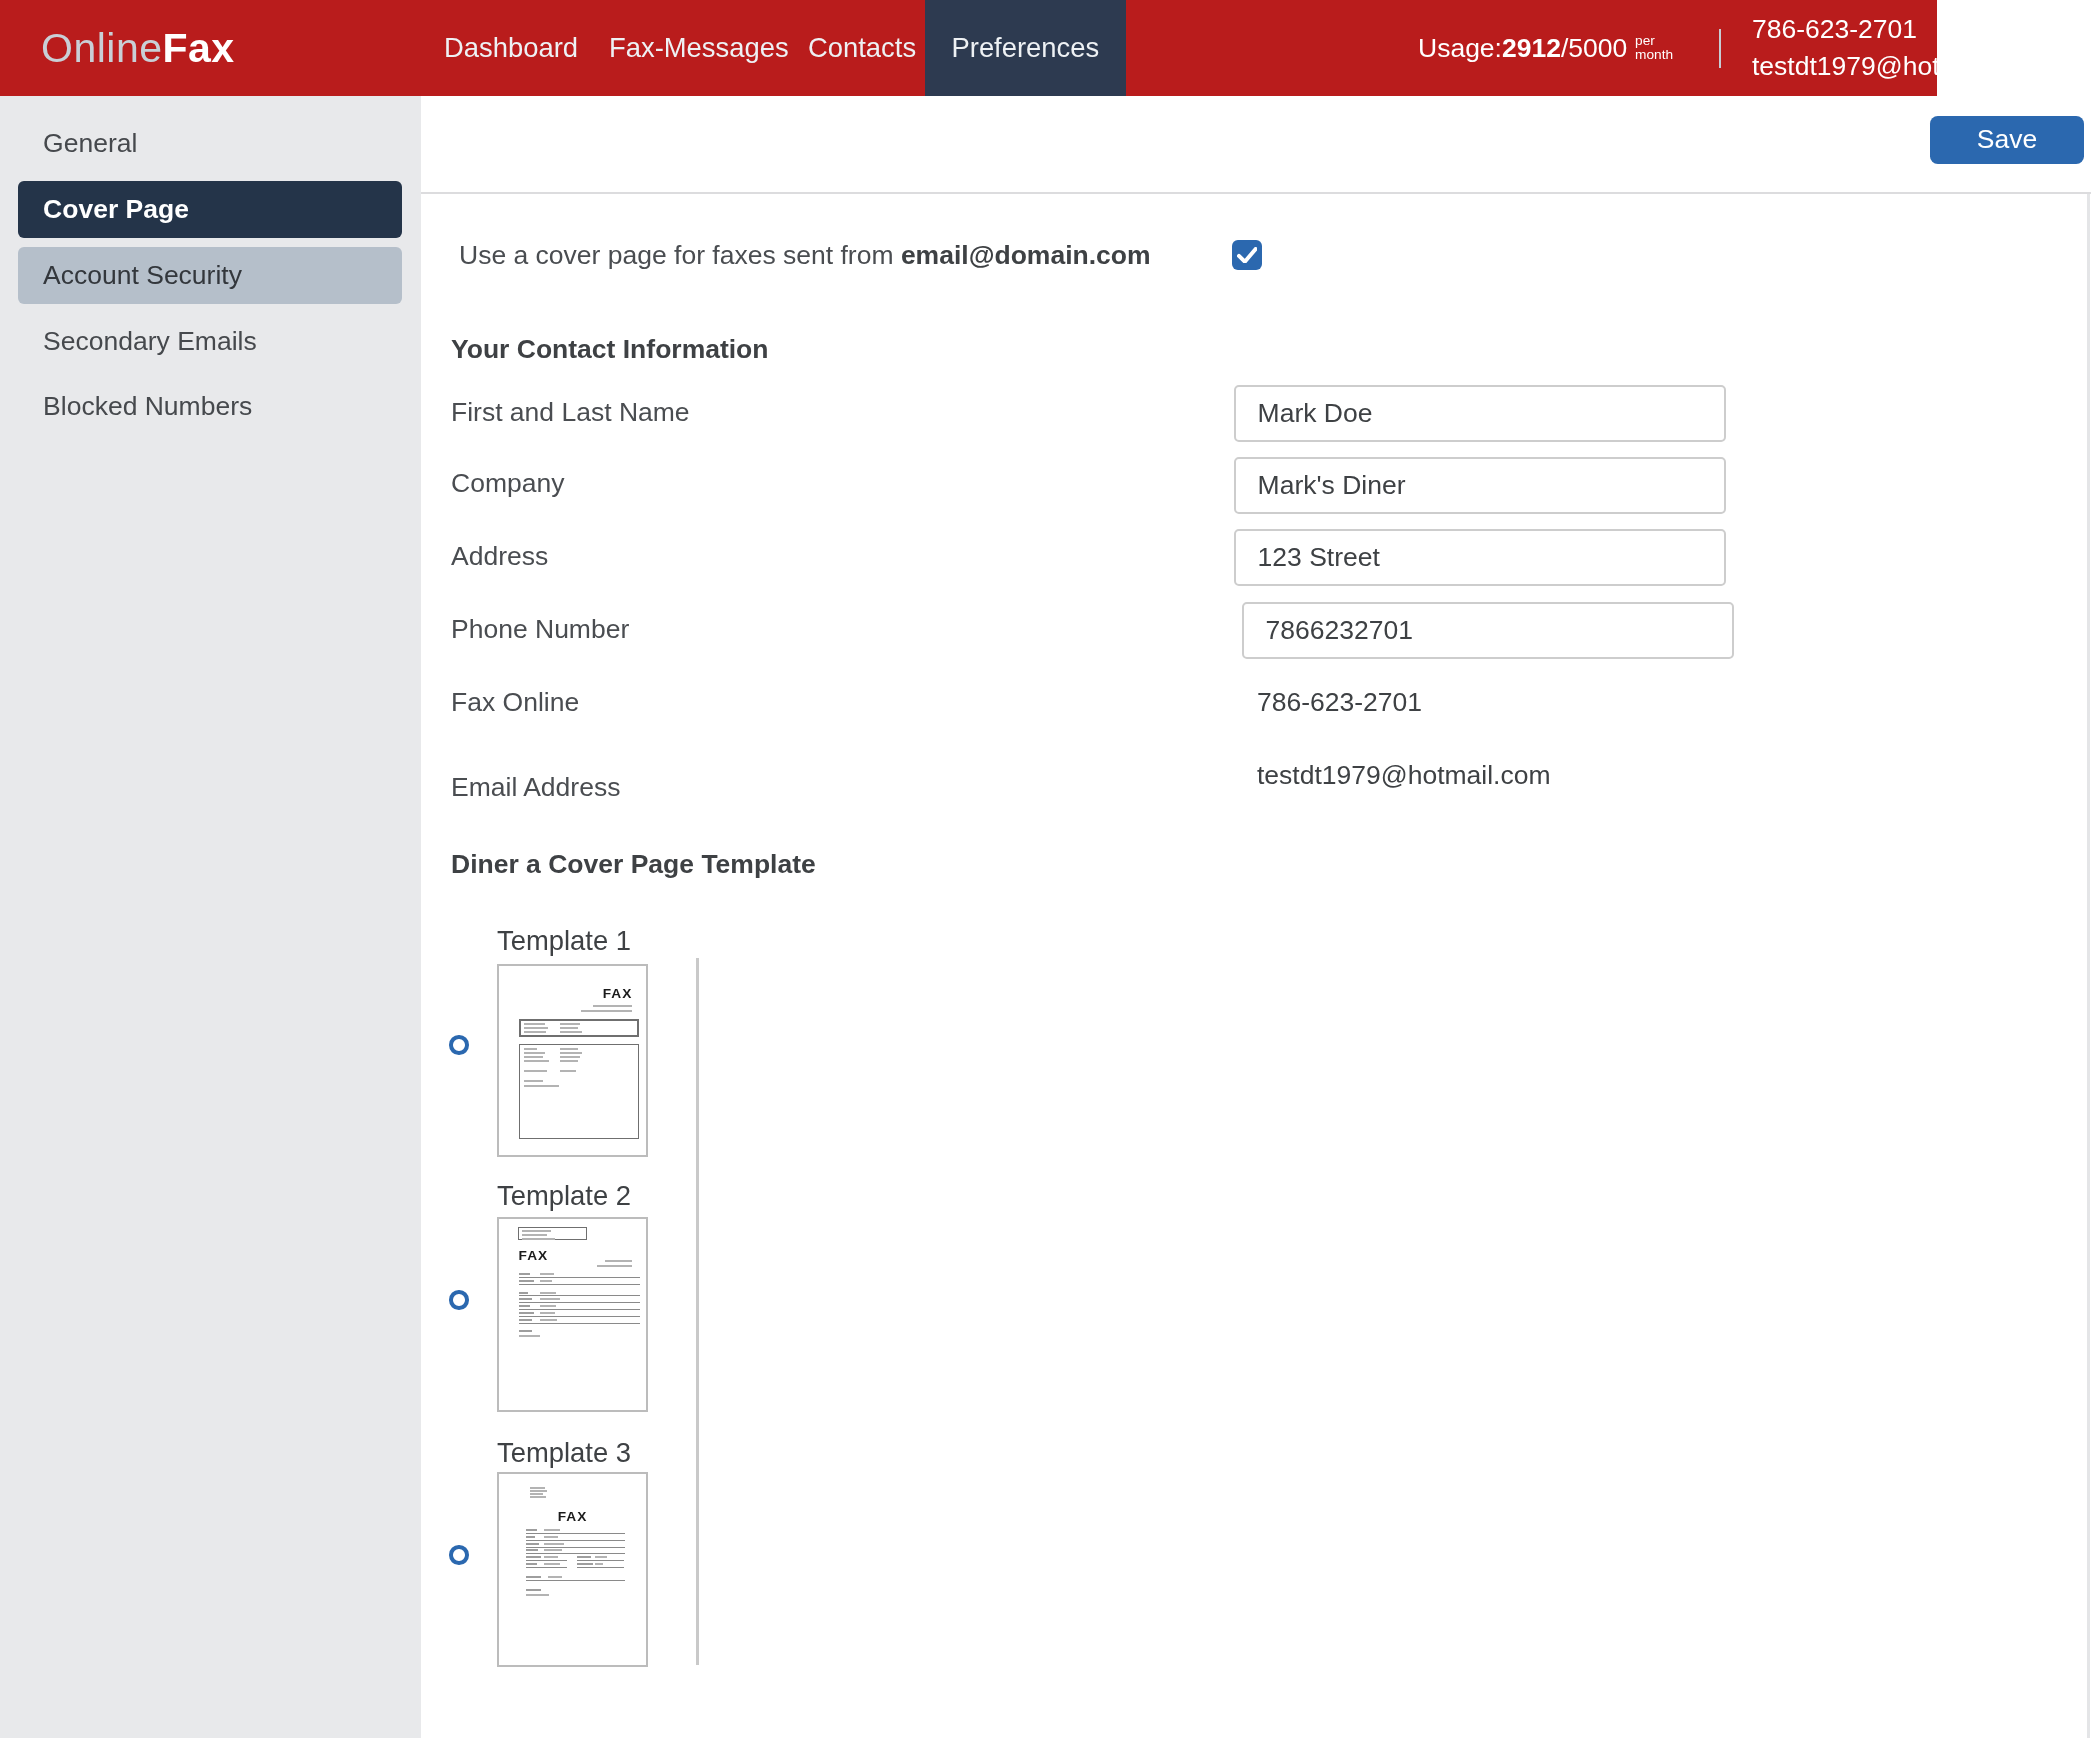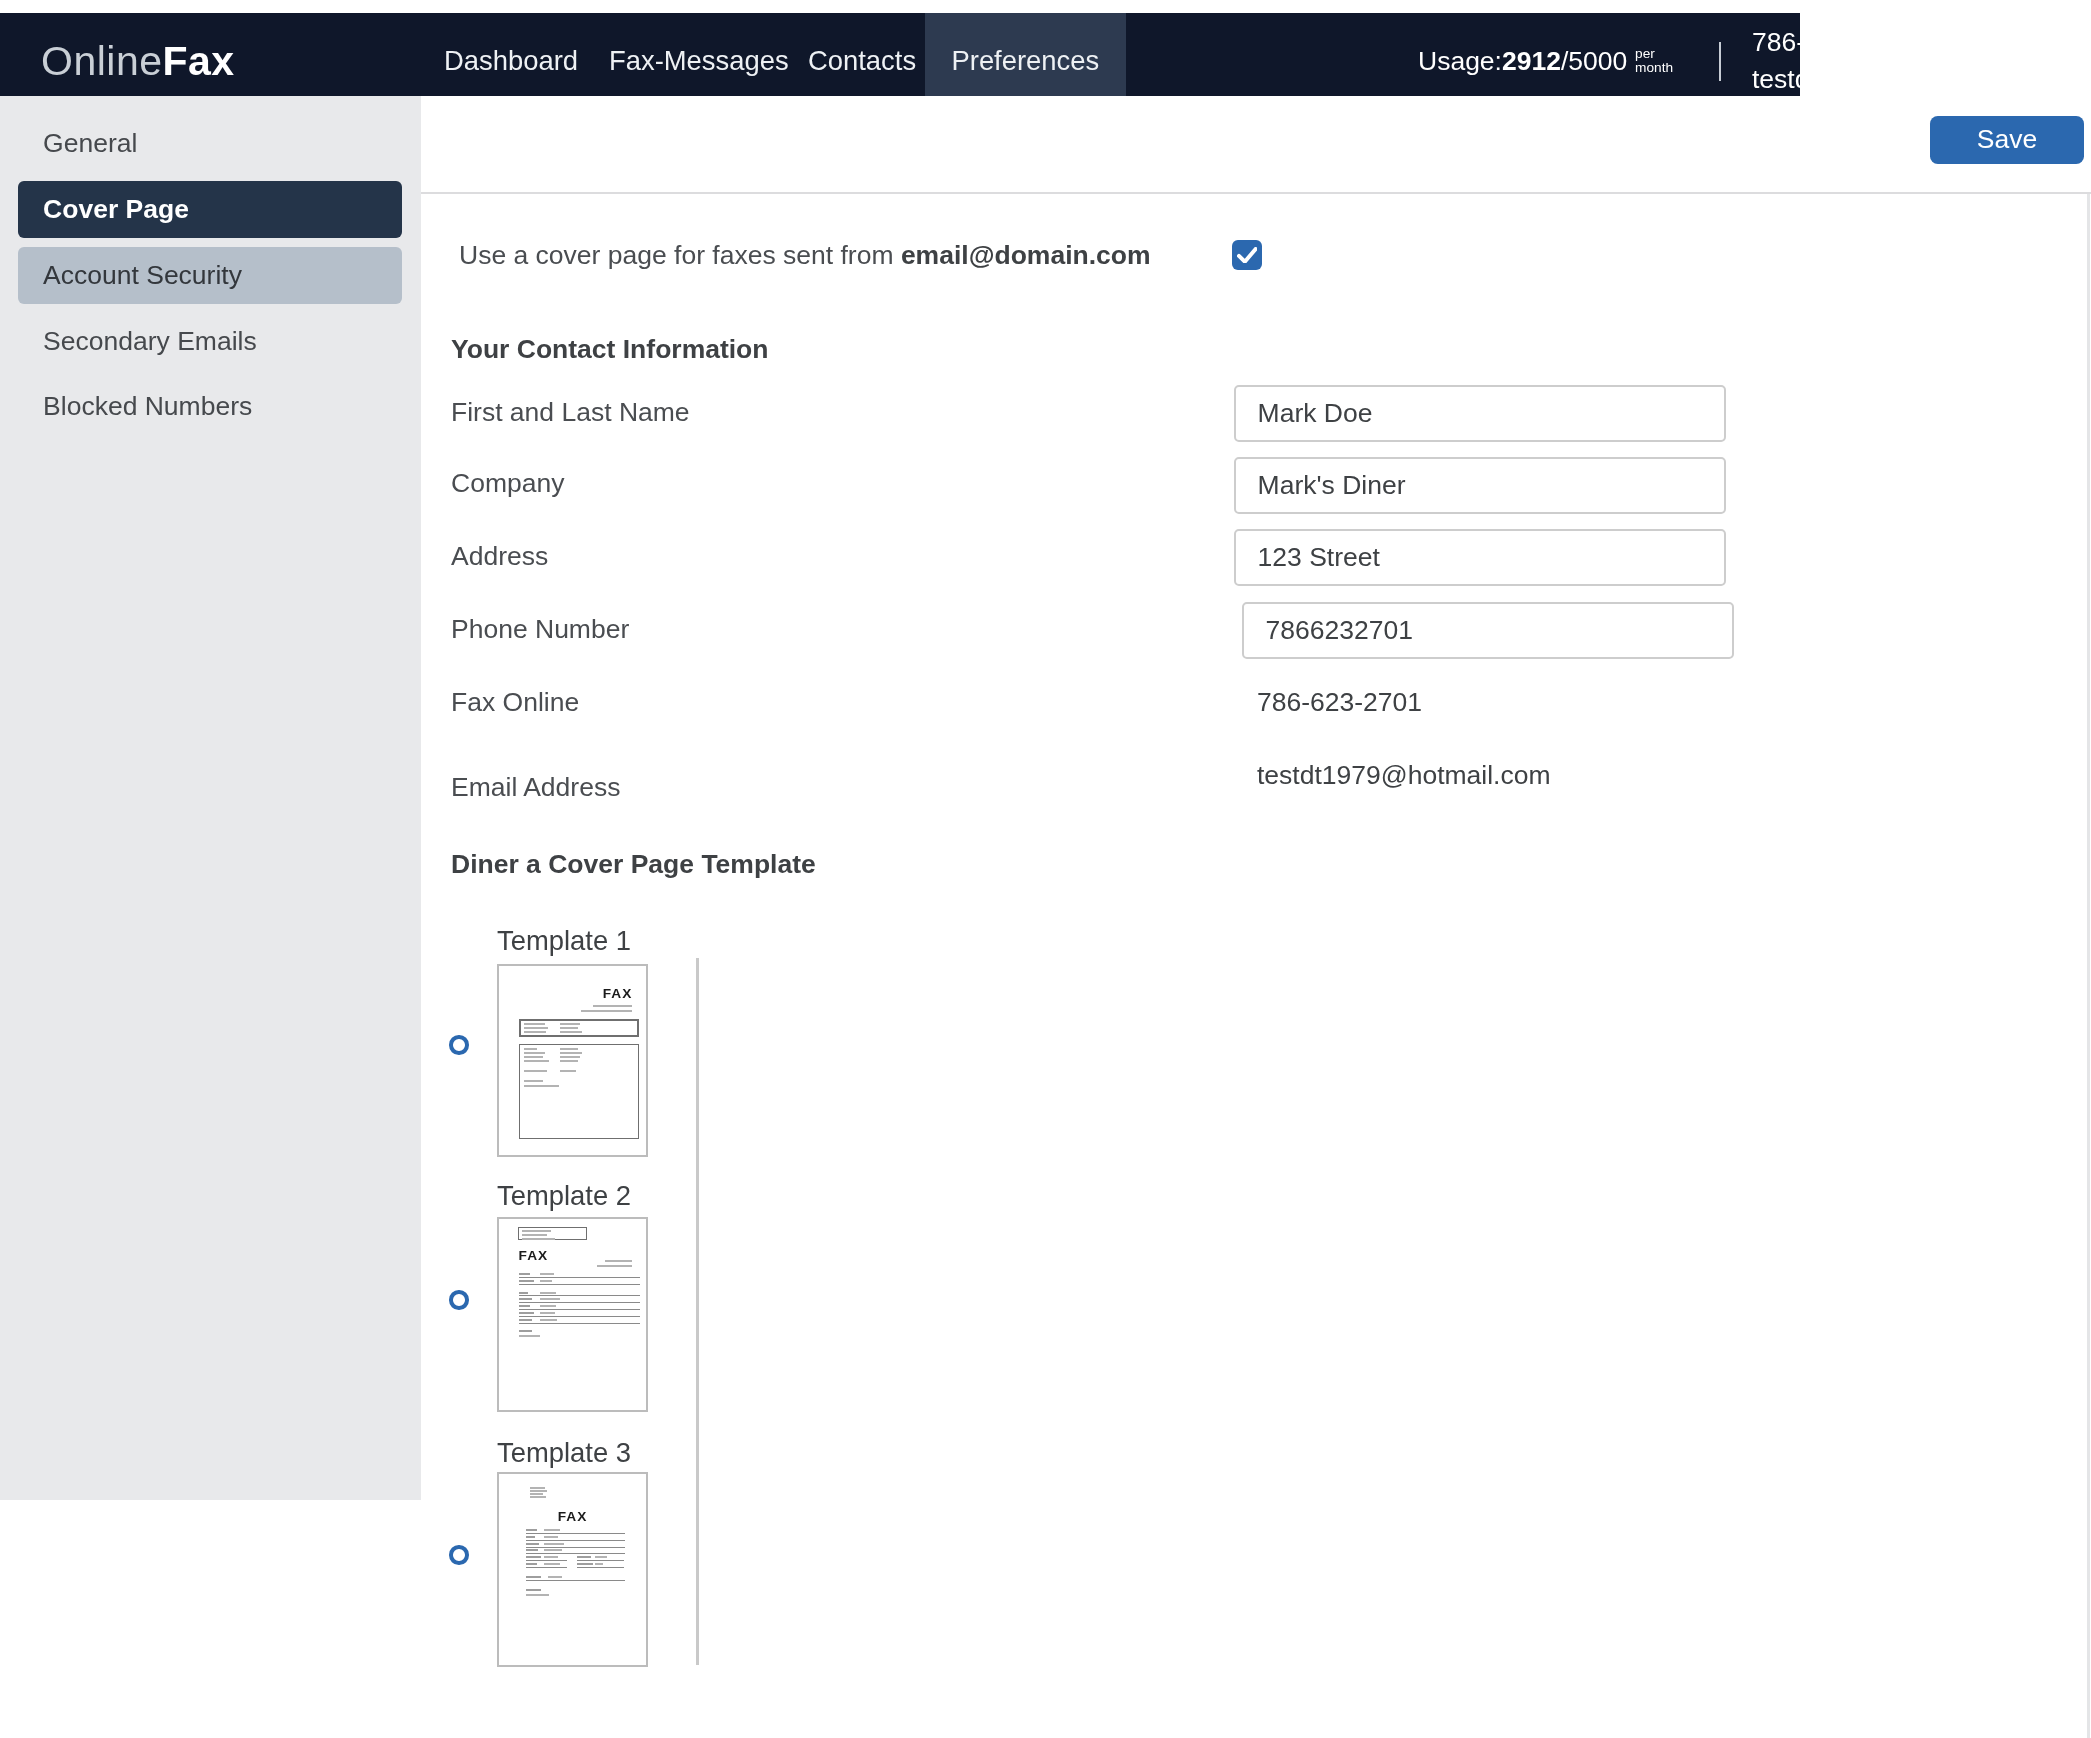--- a/index.html
+++ b/index.html
@@ -1,35 +1,35 @@
 <!DOCTYPE html>
 <html><head>
 <meta charset="utf-8">
 <style>
   * { margin:0; padding:0; box-sizing:border-box; }
   html,body { background:#ffffff; }
   body { font-family:"Liberation Sans","DejaVu Sans",sans-serif; }
   #app { position:relative; width:2092px; height:1739px; background:#ffffff; overflow:hidden; }
 
   
-  .navbar { position:absolute; left:0; top:13px; width:1800px; height:96px; background:#0f172a; }
+  .navbar { position:absolute; left:0; top:0; width:1937px; height:96px; background:#b91c1c; }
   .logo { position:absolute; left:41px; top:0; height:96px; display:flex; align-items:center; font-size:41px; letter-spacing:0.5px; }
   .logo .lt { font-weight:300; color:#c9cfd6; }
   .logo .rt { font-weight:700; color:#ffffff; }
   .nav-item { position:absolute; top:0; height:96px; display:flex; align-items:center; font-size:27.4px; color:#eef1f4; cursor:pointer; }
   .nav-item.active { background:#2d3a50; padding:0 26.5px; }
   .usage { position:absolute; left:1418px; top:0; height:96px; display:flex; align-items:center; color:#ffffff; font-size:26.5px; }
   .usage b { font-weight:700; }
   .per-month { display:inline-block; margin-left:7.8px; font-size:13.7px; line-height:13.7px; color:#ffffff; }
   .nav-pipe { position:absolute; left:1719px; top:29px; width:2px; height:39px; background:#c6ccd4; }
   .account { position:absolute; left:1752px; top:10.8px; color:#ffffff; font-size:26.5px; line-height:37px; cursor:pointer; }
   .caret { position:absolute; left:2047px; top:41px; width:0; height:0; border-left:10.8px solid transparent; border-right:10.8px solid transparent; border-top:13.7px solid #ffffff; cursor:pointer; }
 
   
-  .sidebar { position:absolute; left:0; top:96px; width:421px; height:1404px; background:#e8e9eb; }
+  .sidebar { position:absolute; left:0; top:96px; width:421px; height:1643px; background:#e8e9eb; }
   .side-item { position:absolute; left:17.6px; width:384px; height:57px; border-radius:5.9px; display:flex; align-items:center; padding-left:25.5px; font-size:26.5px; color:#46494d; cursor:pointer; }
   .side-item.active { background:#243449; color:#ffffff; font-weight:700; }
   .side-item.highlight { background:#b5bfca; color:#33373c; }
 
   
   .content { position:absolute; left:421px; top:96px; width:1670px; height:1643px; background:#ffffff; }
   .save-btn { position:absolute; left:1509px; top:19.6px; width:154px; height:48px; background:#2b68af; color:#ffffff; font-size:26.5px; border:none; border-radius:7.8px; cursor:pointer; font-family:inherit; }
   .divider { position:absolute; left:0; top:96px; width:1670px; height:2px; background:#dcdcde; }
   .right-border { position:absolute; left:1666px; top:98px; width:2.9px; height:1545px; background:#e4e5e7; }
 

